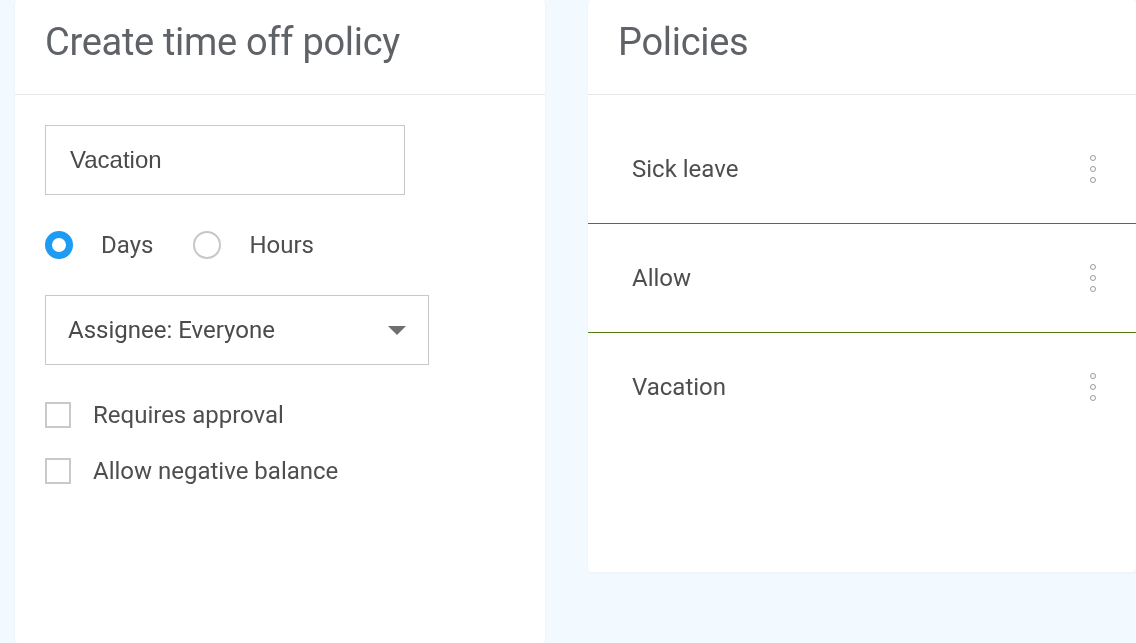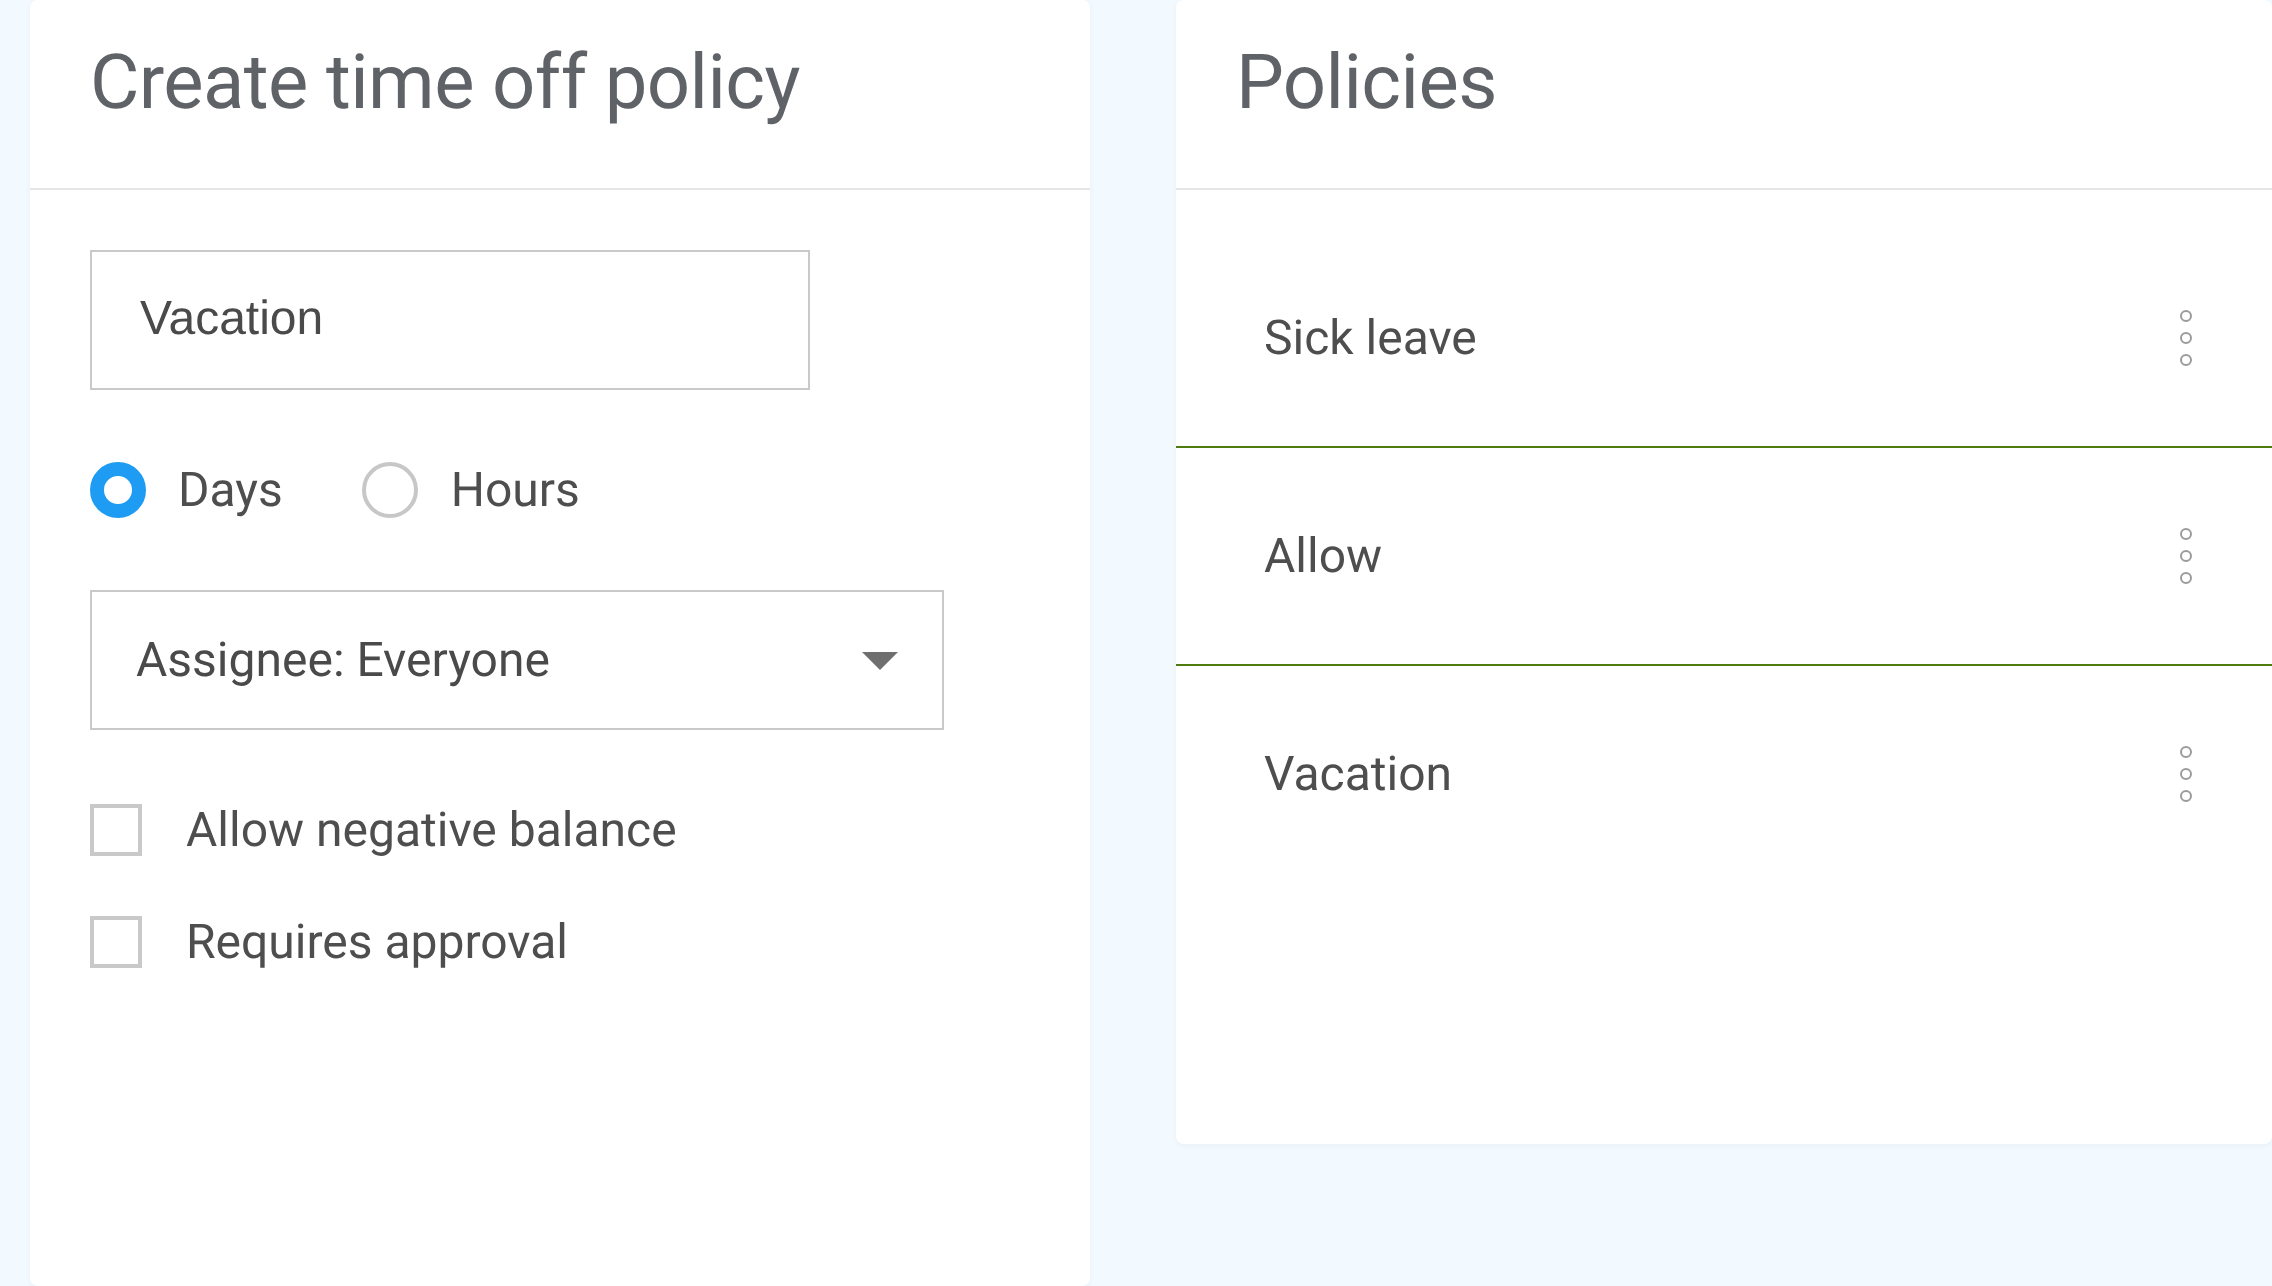--- a/index.html
+++ b/index.html
@@ -57,21 +57,21 @@
     .radio-row {
       display: flex;
       align-items: center;
       gap: 40px;
       margin-top: 36px;
       margin-bottom: 36px;
     }
     .radio-item {
       display: flex;
       align-items: center;
-      gap: 16px;
+      gap: 28px;
       cursor: pointer;
     }
     .radio-circle {
       width: 28px;
       height: 28px;
       border-radius: 50%;
       position: relative;
     }
     .radio-selected {
       border: 7px solid #1e9cf4;
@@ -79,21 +79,21 @@
     }
     .radio-unselected {
       border: 2px solid #c7c7c7;
       background: #fff;
     }
     .radio-label {
       font-size: 24px;
       color: #4e4e4e;
     }
     .select-box {
-      width: 427px;
+      width: 384px;
       height: 70px;
       border: 1px solid #c9c9c9;
       display: flex;
       align-items: center;
       justify-content: space-between;
       padding: 0 22px;
       cursor: pointer;
       margin-bottom: 36px;
     }
     .select-label {
@@ -177,26 +177,26 @@
       </div>
     </div>
 
     <div class="select-box">
       <span class="select-label">Assignee: Everyone</span>
       <span class="chevron-down"></span>
     </div>
 
     <div class="checkbox-item">
       <span class="checkbox-box"></span>
-      <span class="checkbox-label">Allow negative balance</span>
+      <span class="checkbox-label">Requires approval</span>
     </div>
 
     <div class="checkbox-item">
       <span class="checkbox-box"></span>
-      <span class="checkbox-label">Requires approval</span>
+      <span class="checkbox-label">Allow negative balance</span>
     </div>
 
 
   </div>
 </div>
 
 <div class="panel right-panel">
   <div class="panel-header">
     <h1 class="panel-title">Policies</h1>
   </div>

